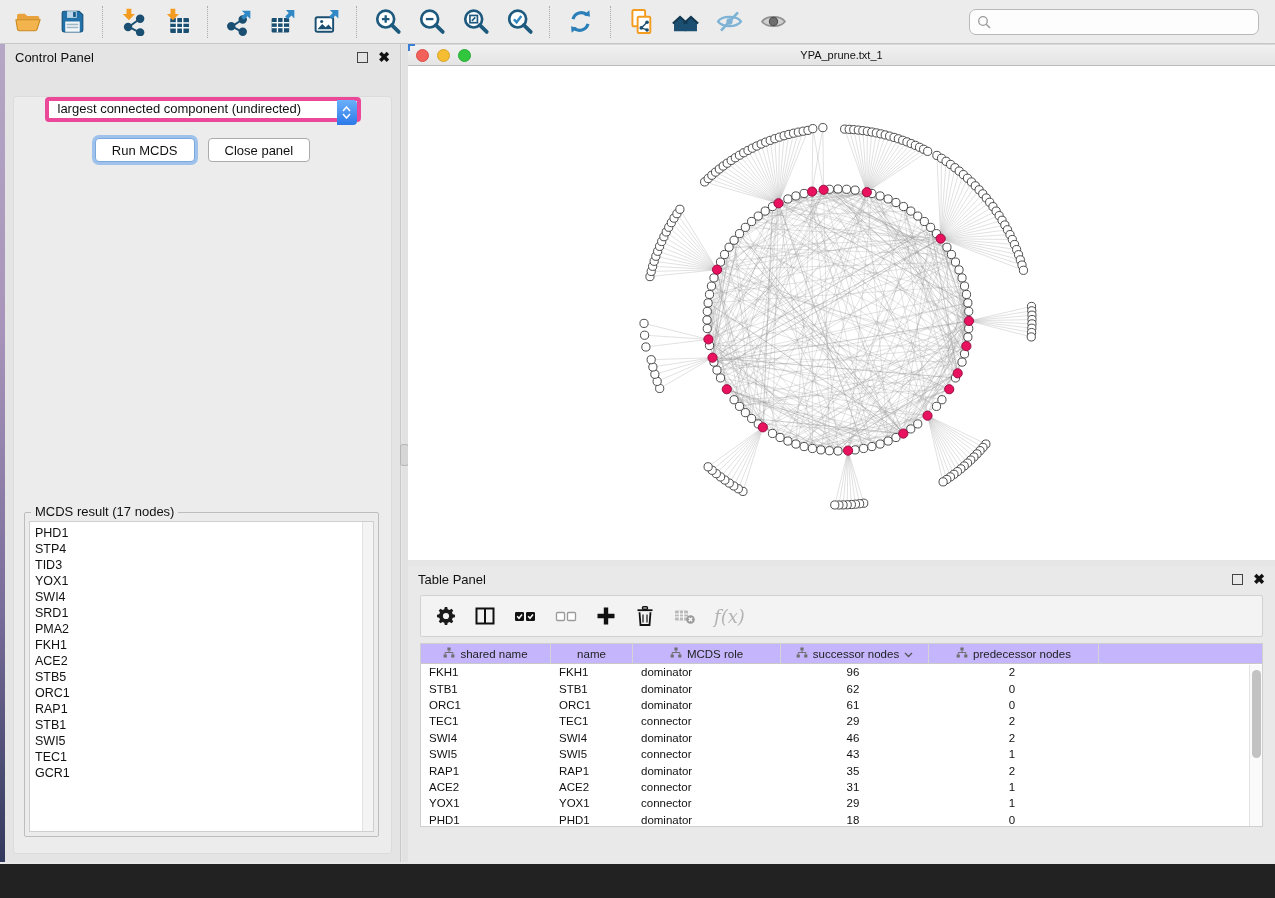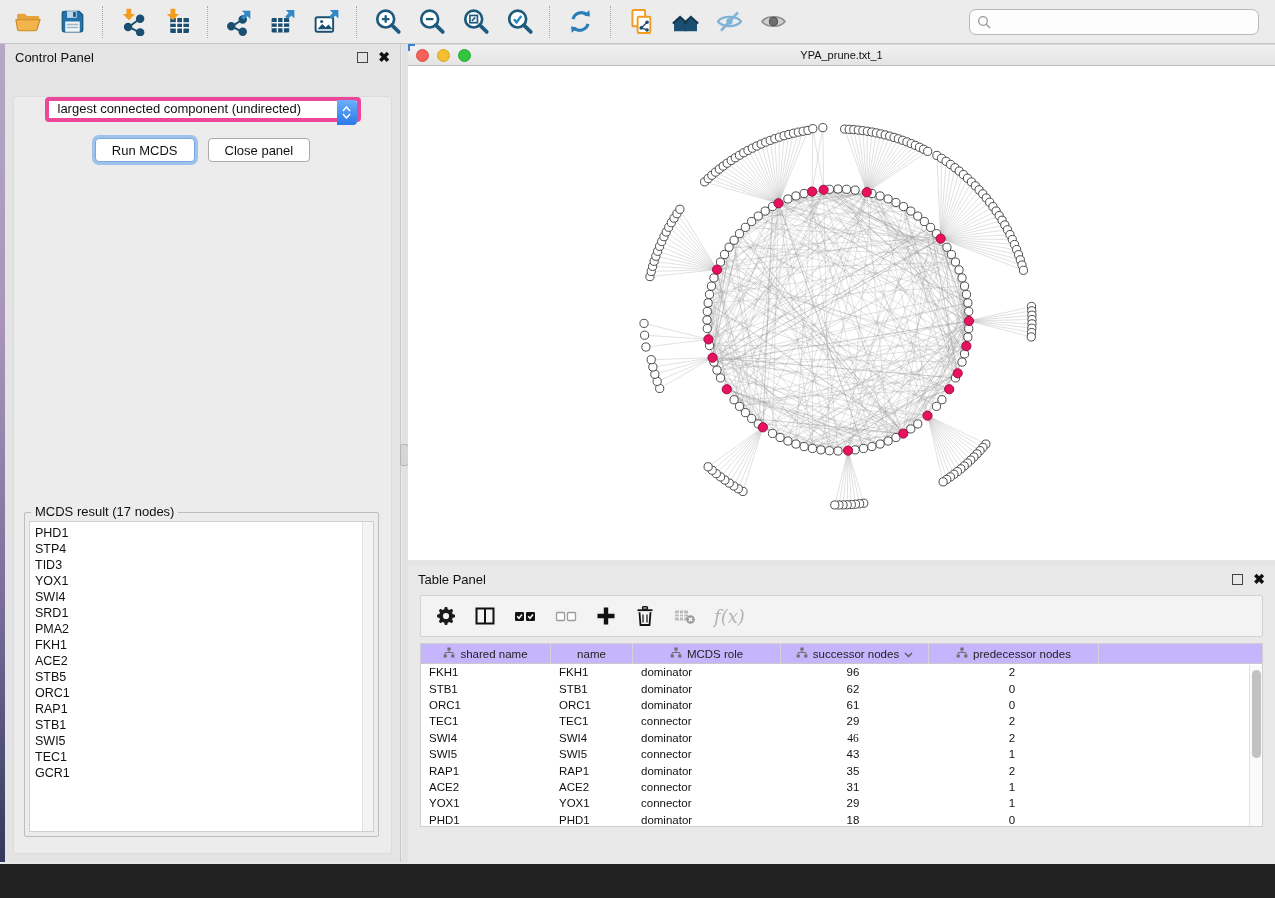--- a/index.html
+++ b/index.html
@@ -1261,21 +1261,21 @@
             <div class="g-cell" style="width: 130px; flex: 0 0 130px;">TEC1</div>
             <div class="g-cell" style="width: 82px; flex: 0 0 82px;">TEC1</div>
             <div class="g-cell" style="width: 148px; flex: 0 0 148px;">connector</div>
             <div class="g-cell num" style="width: 148px; flex: 0 0 148px;">29</div>
             <div class="g-cell num" style="width: 170px; flex: 0 0 170px;">2</div>
           </div>
           <div class="g-row">
             <div class="g-cell" style="width: 130px; flex: 0 0 130px;">SWI4</div>
             <div class="g-cell" style="width: 82px; flex: 0 0 82px;">SWI4</div>
             <div class="g-cell" style="width: 148px; flex: 0 0 148px;">dominator</div>
-            <div class="g-cell num" style="width: 148px; flex: 0 0 148px; font-family: Liberation Serif, serif;">46</div>
+            <div class="g-cell num" style="width: 148px; flex: 0 0 148px;">46</div>
             <div class="g-cell num" style="width: 170px; flex: 0 0 170px;">2</div>
           </div>
           <div class="g-row">
             <div class="g-cell" style="width: 130px; flex: 0 0 130px;">SWI5</div>
             <div class="g-cell" style="width: 82px; flex: 0 0 82px;">SWI5</div>
             <div class="g-cell" style="width: 148px; flex: 0 0 148px;">connector</div>
             <div class="g-cell num" style="width: 148px; flex: 0 0 148px;">43</div>
             <div class="g-cell num" style="width: 170px; flex: 0 0 170px;">1</div>
           </div>
           <div class="g-row">

